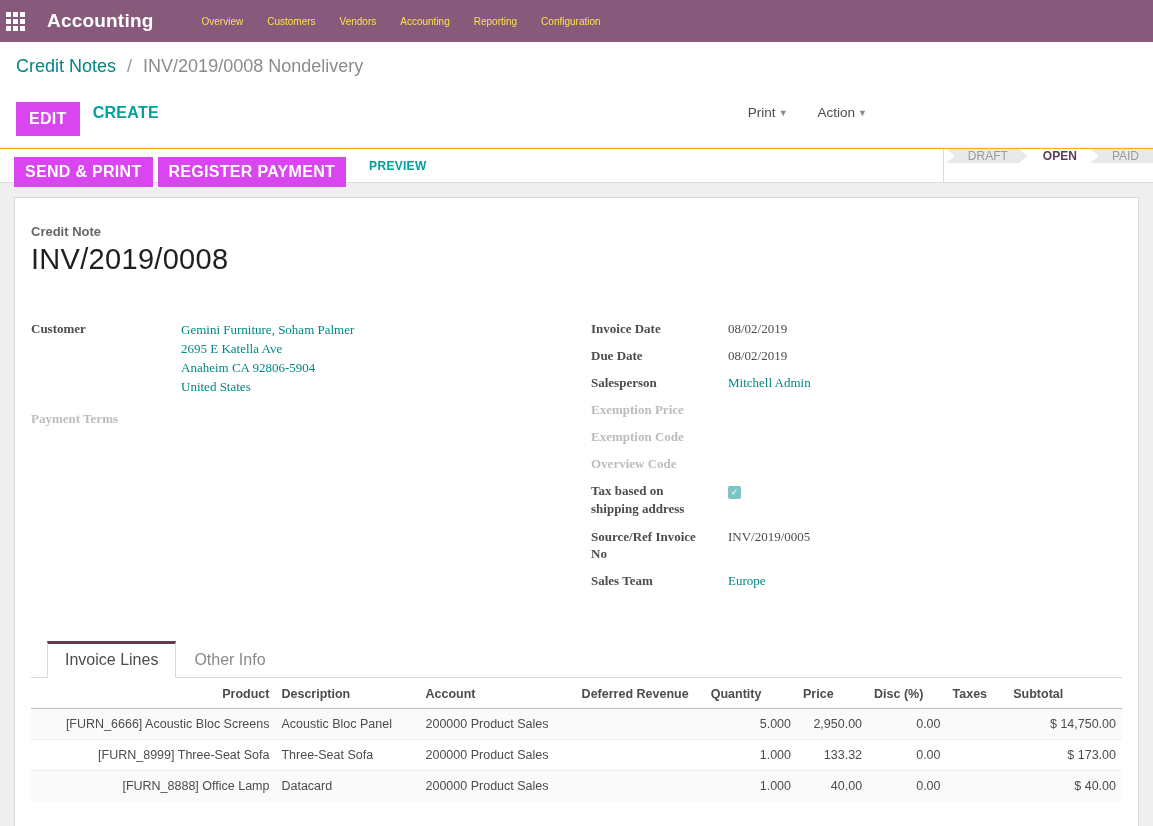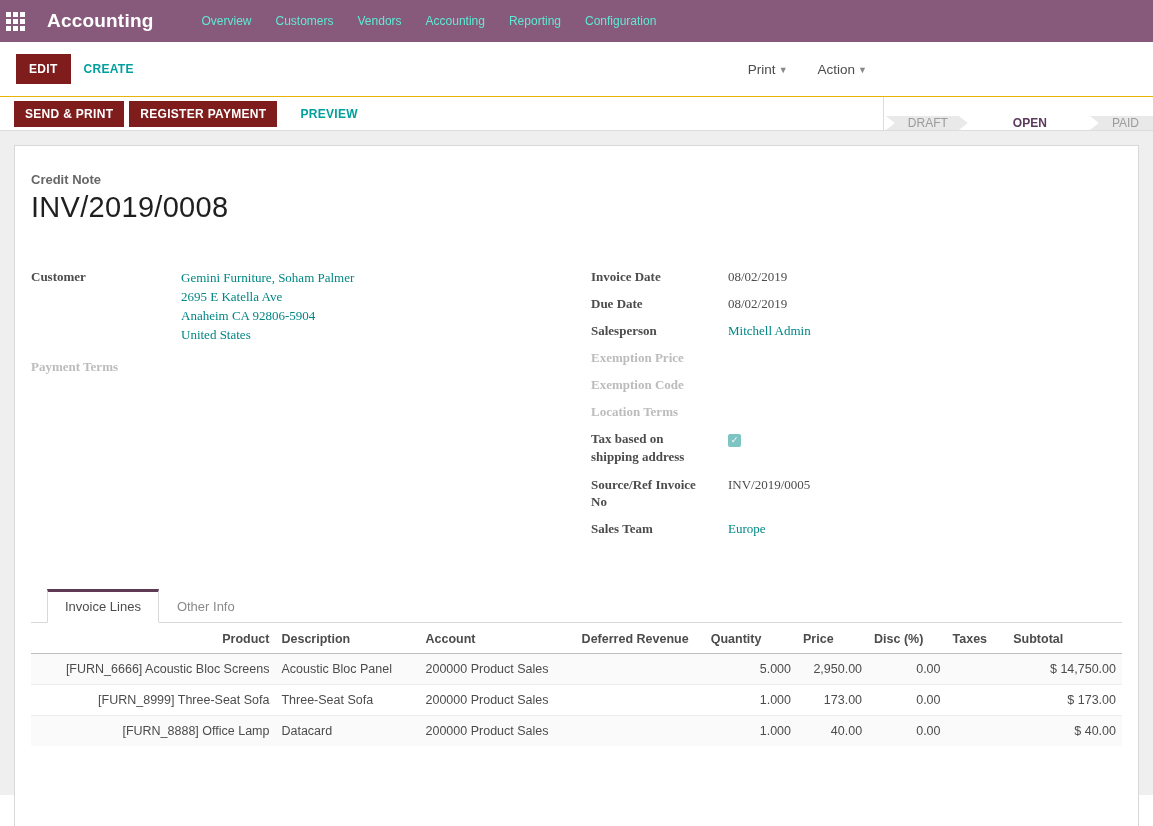--- a/index.html
+++ b/index.html
@@ -17,38 +17,38 @@
   }
   .apps-grid {
     width: 19px; height: 19px; display: grid;
     grid-template-columns: repeat(3, 5px); grid-template-rows: repeat(3, 5px);
     gap: 2px; cursor: pointer; margin-left: 6px;
   }
   .apps-grid span { background: #fff; width: 5px; height: 5px; }
   .brand { font-size: 19px; font-weight: bold; margin: 0 36px 0 22px; letter-spacing: .2px; }
   .nav-menu { display: flex; align-items: center; height: 100%; }
   .nav-item {
-    color: #5eead4; font-size: 12px; padding: 12px 12px; cursor: pointer;
+    color: #fde047; font-size: 10px; padding: 12px 12px; cursor: pointer;
   }
 
   
   .control-panel { background: #fff; padding: 12px 16px 12px; }
   .breadcrumb { font-size: 18px; margin: 2px 0 12px; }
   .breadcrumb .bc-link { color: #008784; cursor: pointer; }
   .breadcrumb .bc-sep { color: #999; margin: 0 6px; }
   .breadcrumb .bc-current { color: #8b8b8b; }
   .cp-row { display: flex; align-items: center; }
   .btn-primary {
-    background: #7f1d1d; color: #fff; border: none; font-family: inherit;
-    font-size: 12px; font-weight: bold; letter-spacing: .3px;
-    padding: 8px 13px; cursor: pointer; border-radius: 0;
+    background: #d946ef; color: #fff; border: none; font-family: inherit;
+    font-size: 16px; font-weight: bold; letter-spacing: .3px;
+    padding: 8px 13px; cursor: pointer; border-radius: 0; margin-top: 13px;
   }
   .btn-flat {
     background: none; border: none; color: #00A09D; font-family: inherit;
-    font-size: 12px; font-weight: bold; letter-spacing: .3px;
+    font-size: 16px; font-weight: bold; letter-spacing: .3px;
     padding: 8px 13px; cursor: pointer;
   }
   .doc-actions { margin-left: auto; margin-right: 268px; display: flex; gap: 26px; }
   .dropdown-toggle {
     background: none; border: none; font-family: inherit; font-size: 13.5px;
     color: #4c4c4c; cursor: pointer; padding: 4px 2px;
   }
   .dropdown-toggle .caret { font-size: 9px; color: #888; margin-left: 3px; vertical-align: 1px; }
 
   
@@ -57,22 +57,22 @@
     border-bottom: 1px solid #dcdcdc; display: flex; align-items: center;
     padding-left: 14px;
   }
   .toolbar .btn-primary { padding: 6px 11px; margin-right: 5px; }
   .link-preview {
     background: none; border: none; color: #00A09D; font-family: inherit;
     font-size: 12px; font-weight: bold; letter-spacing: .3px; padding: 6px 12px;
     margin-left: 6px; cursor: pointer;
   }
   .statusbar {
-    margin-left: auto; height: 100%; display: flex; align-items: flex-end;
-    border-left: 1px solid #dcdcdc; padding-left: 2px; gap: 30px;
+    margin-left: auto; height: 100%; display: flex; align-items: flex-start;
+    border-left: 1px solid #dcdcdc; padding-left: 2px;
   }
   .status {
     display: flex; align-items: center; padding: 0 20px 0 22px;
     font-size: 12px; color: #9b9b9b; background: #e9e9e9; cursor: pointer;
     clip-path: polygon(0 0, calc(100% - 9px) 0, 100% 50%, calc(100% - 9px) 100%, 0 100%, 9px 50%);
   }
   .status + .status { margin-left: -7px; }
   .status.last {
     clip-path: polygon(0 0, 100% 0, 100% 100%, 0 100%, 9px 50%);
     padding-right: 14px;
@@ -102,21 +102,21 @@
   .pterms-row { margin-top: 14px; }
   .checkbox {
     width: 13px; height: 13px; background: #7dc5c3; border-radius: 2px;
     display: inline-flex; align-items: center; justify-content: center;
     color: #fff; font-size: 9px; line-height: 13px; margin-top: 1px;
   }
 
   
   .tabs { display: flex; margin-top: 42px; border-bottom: 1px solid #d8d8d8; padding-left: 16px; }
   .tab {
-    padding: 9px 17px 8px; font-size: 13px; color: #8a8a8a; cursor: pointer;
+    padding: 9px 17px 8px; font-size: 16px; color: #8a8a8a; cursor: pointer;
     border: 1px solid transparent; border-bottom: none; margin-bottom: -1px;
     background: transparent; position: relative; top: 0;
   }
   .tab.active {
     background: #fff; color: #4c4c4c;
     border-color: #d8d8d8; border-top: 3px solid #5f3a54;
     padding-top: 7px; border-bottom: 1px solid #fff;
   }
 
   
@@ -159,20 +159,25 @@
       <div class="nav-item">Accounting</div>
 
       <div class="nav-item">Reporting</div>
 
       <div class="nav-item">Configuration</div>
 
   </div>
 </div>
 
 <div class="control-panel">
+  <div class="breadcrumb">
+    <span class="bc-link">Credit Notes</span>
+    <span class="bc-sep">/</span>
+    <span class="bc-current">INV/2019/0008 Nondelivery</span>
+  </div>
   <div class="cp-row">
     <button class="btn-primary">EDIT</button>
     <button class="btn-flat">CREATE</button>
     <div class="doc-actions">
       <button class="dropdown-toggle"><span>Print</span><span class="caret">▼</span></button>
       <button class="dropdown-toggle"><span>Action</span><span class="caret">▼</span></button>
     </div>
   </div>
 </div>
 
@@ -229,21 +234,21 @@
         </div>
         <div class="frow">
           <div class="flabel muted">Exemption Price</div>
           <div class="fvalue"></div>
         </div>
         <div class="frow">
           <div class="flabel muted">Exemption Code</div>
           <div class="fvalue"></div>
         </div>
         <div class="frow">
-          <div class="flabel muted">Location Terms</div>
+          <div class="flabel muted">Overview Code</div>
           <div class="fvalue"></div>
         </div>
         <div class="frow">
           <div class="flabel" style="line-height:18px;">Tax based on shipping address</div>
           <div class="fvalue">
             <span class="checkbox">
                 <span>✓</span>
               </span>
           </div>
         </div>
@@ -301,21 +306,21 @@
             <td></td>
             <td class="num">$ 14,750.00</td>
           </tr>
 
           <tr>
             <td>[FURN_8999] Three-Seat Sofa</td>
             <td>Three-Seat Sofa</td>
             <td>200000 Product Sales</td>
             <td></td>
             <td class="num">1.000</td>
-            <td class="num">173.00</td>
+            <td class="num">133.32</td>
             <td class="num">0.00</td>
             <td></td>
             <td class="num">$ 173.00</td>
           </tr>
 
           <tr>
             <td>[FURN_8888] Office Lamp</td>
             <td>Datacard</td>
             <td>200000 Product Sales</td>
             <td></td>

